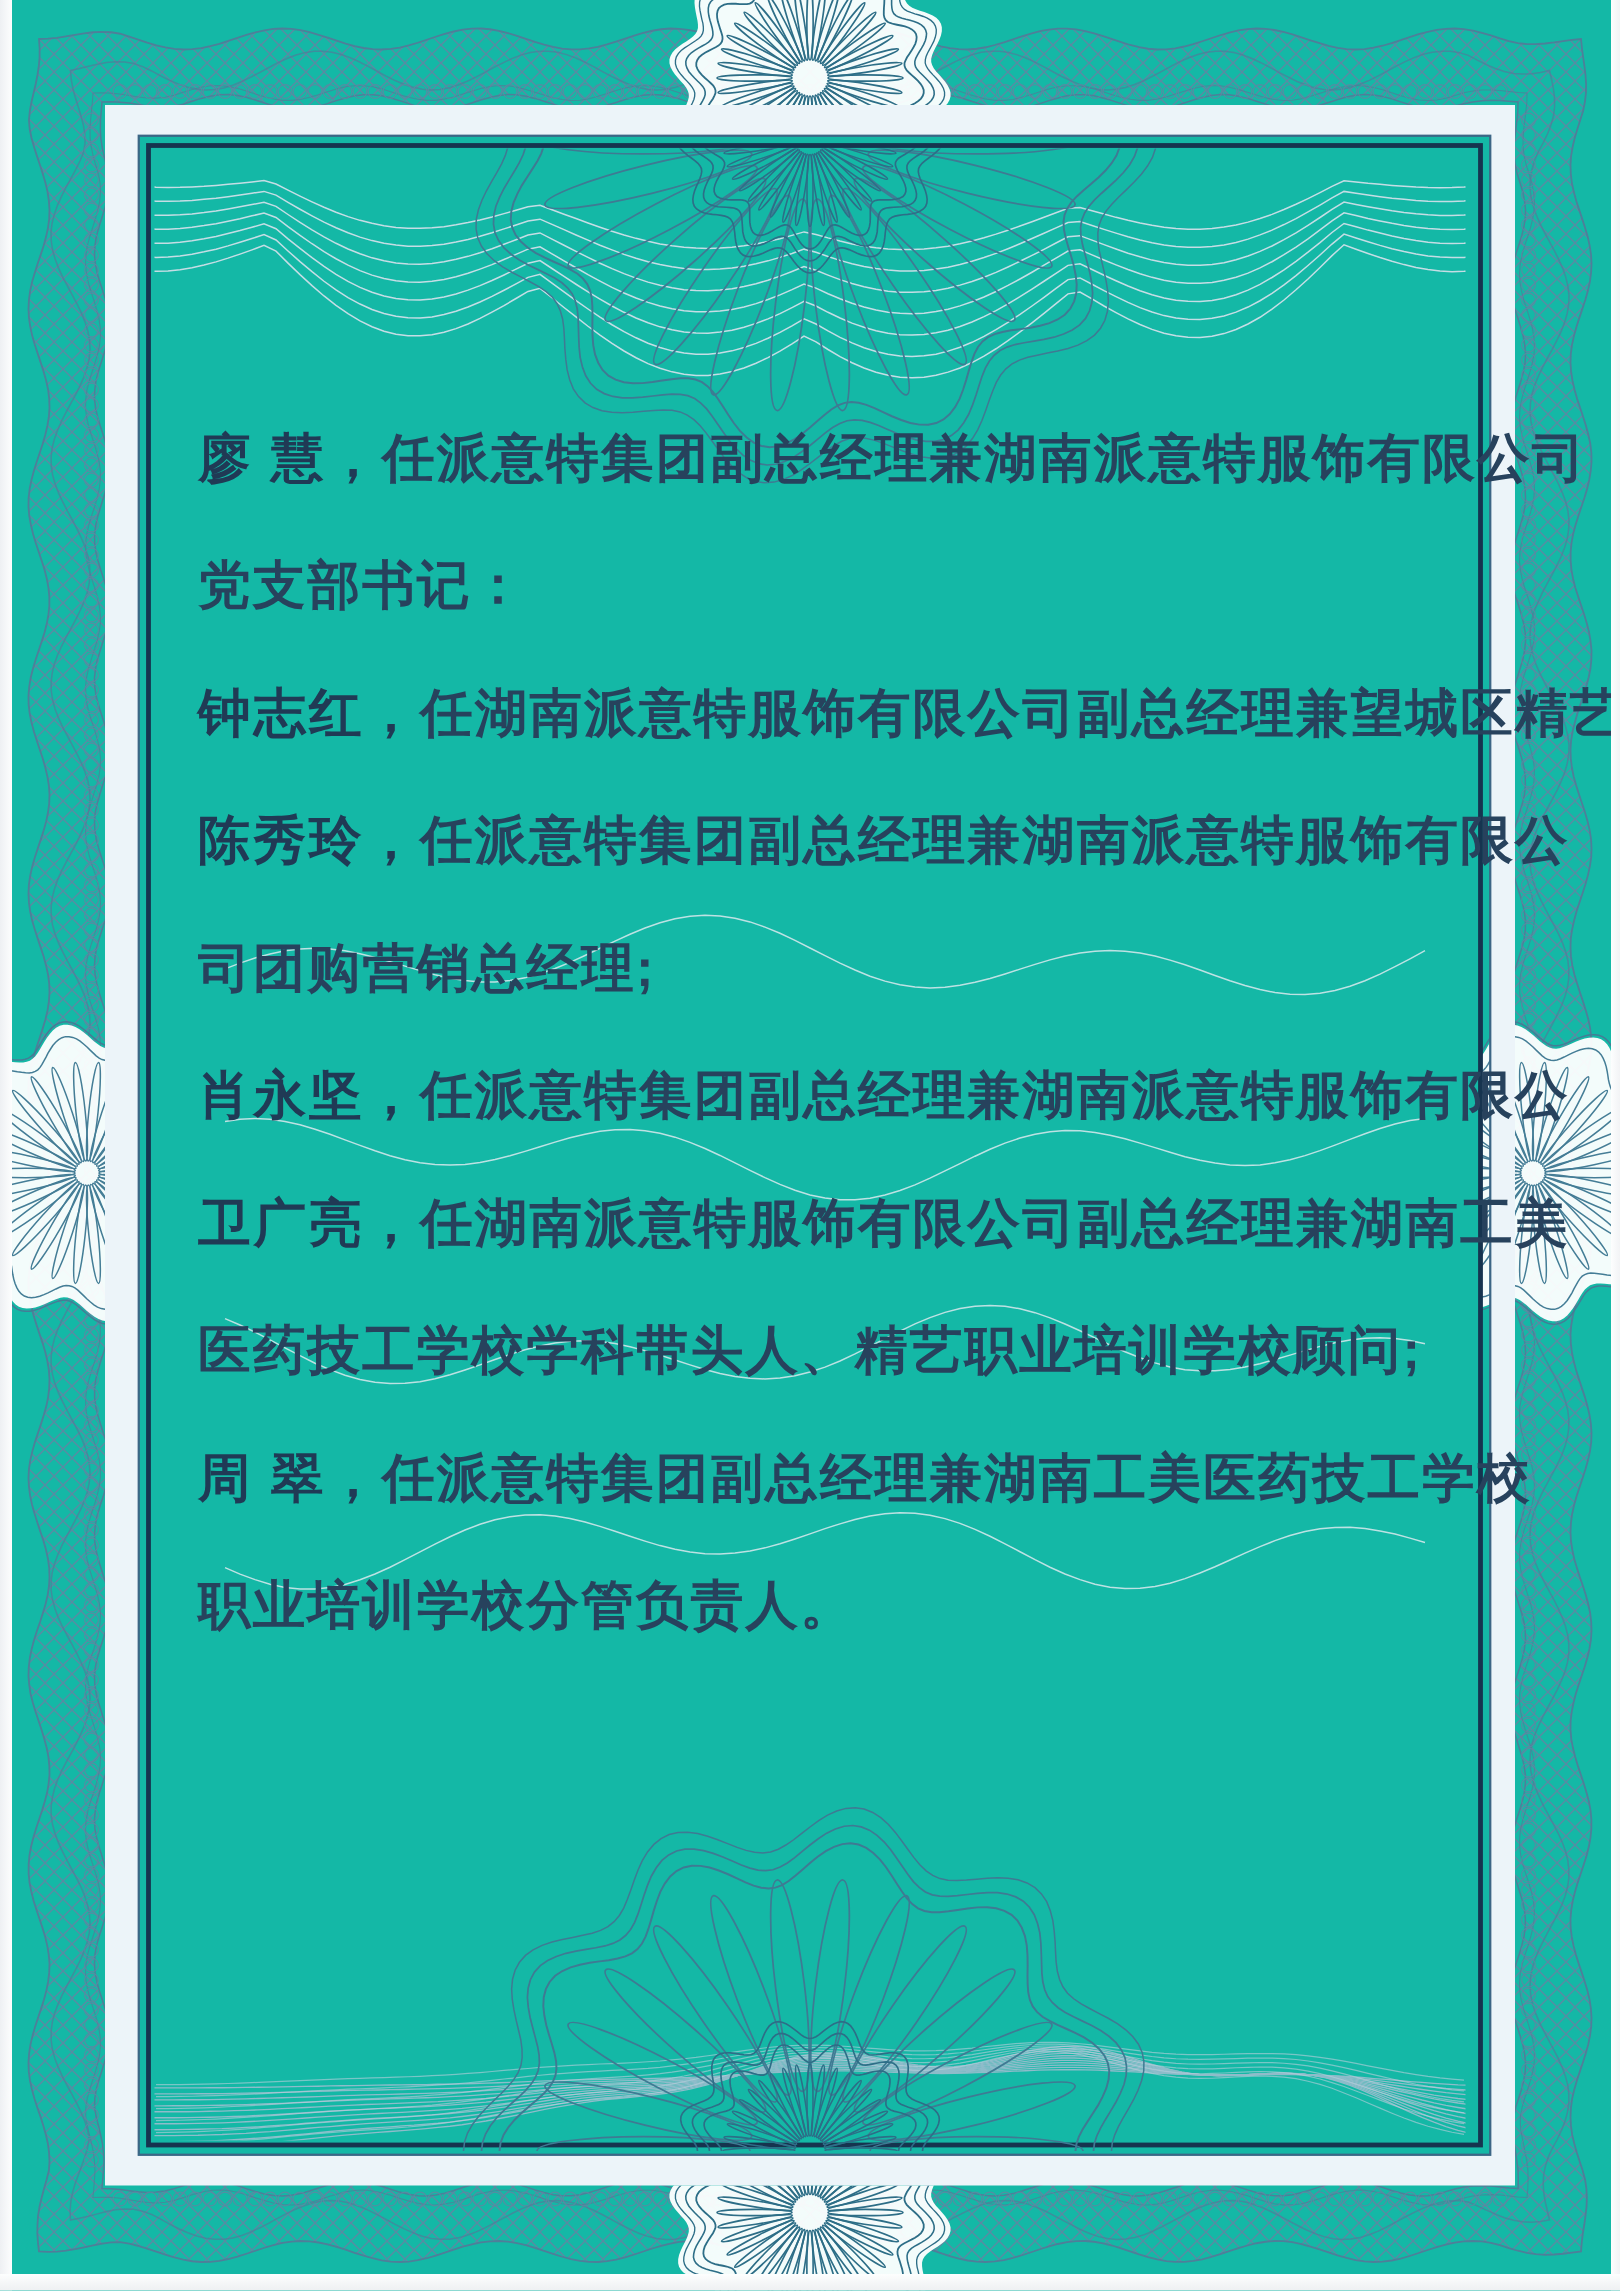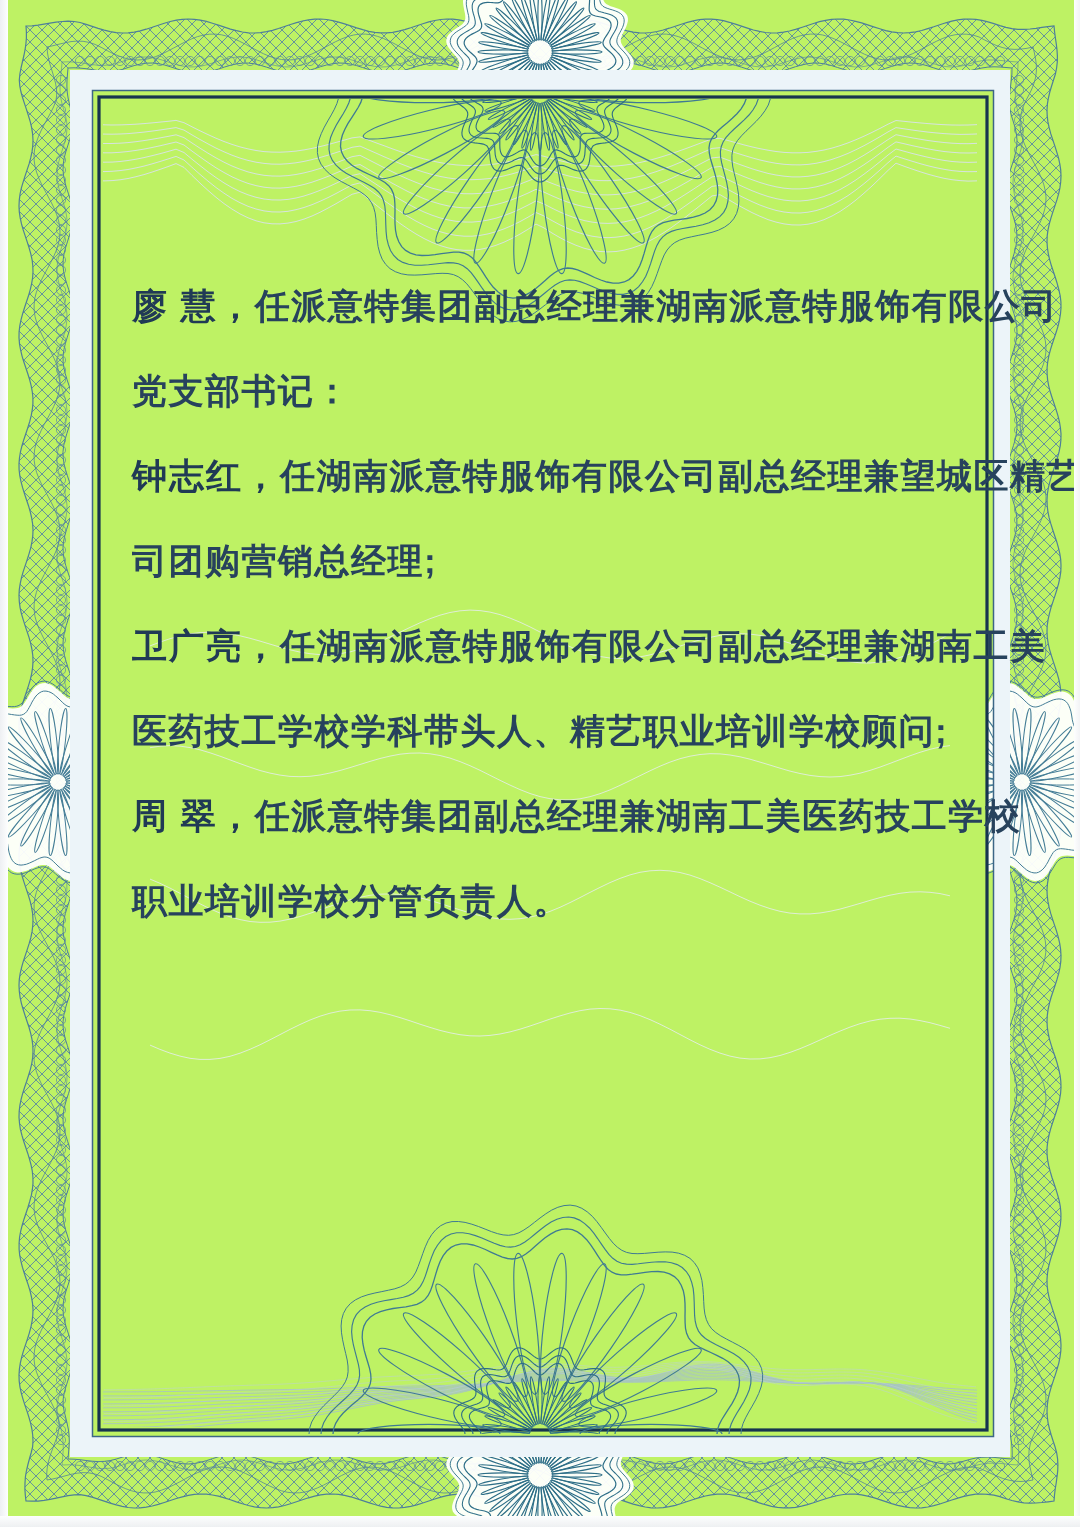--- a/index.html
+++ b/index.html
@@ -1,21 +1,21 @@
 <!DOCTYPE html>
 <html><head>
 <meta charset="utf-8">
 <style>
   html,body{margin:0;padding:0;}
   body{
     width:1080px;height:1527px;position:relative;overflow:hidden;
     background:#fdfdfe;
     font-family:"Liberation Sans","DejaVu Sans",sans-serif;
   }
-  #page{position:absolute;inset:0;background:#bef264;padding-left:28px;}
+  #page{position:absolute;inset:0;background:#14b8a6;padding-left:28px;}
   #deco{position:absolute;left:0;top:0;z-index:1;}
   
   .gutter{position:absolute;z-index:4;pointer-events:none;}
   #gutter-left{left:0;top:0;width:8px;height:100%;background:linear-gradient(90deg,#eef0f3,#fdfefe);}
   #gutter-right{right:0;top:0;width:6px;height:100%;background:linear-gradient(270deg,#f2f3f5,#fdfefe);}
   #gutter-bottom{left:0;bottom:0;width:100%;height:11px;background:linear-gradient(0deg,#eef0f2,#fdfefe);}
   
   #textblock{
     position:absolute;left:132px;top:263px;width:860px;z-index:3;
   }
@@ -873,21 +873,23 @@
         <path d="M599.0,1434.0L599.3,1435.6L600.3,1437.2L601.7,1438.9L603.5,1440.7L605.4,1442.6L607.3,1444.7L608.9,1446.8L610.1,1448.9L610.6,1451.0L610.5,1452.9L609.7,1454.6L608.2,1456.1L606.1,1457.4L603.6,1458.4L601.0,1459.3L598.3,1460.0L595.9,1460.6L593.8,1461.4L592.2,1462.3L591.1,1463.5L590.6,1465.0L590.6,1466.9L591.0,1469.1L591.6,1471.5L592.4,1474.2L593.0,1476.9L593.3,1479.5L593.3,1482.0L592.7,1484.0L591.6,1485.6L590.0,1486.7L588.0,1487.3L585.5,1487.3L582.9,1487.0L580.2,1486.4L577.5,1485.6L575.1,1485.0L572.9,1484.6L571.0,1484.6L569.5,1485.1L568.3,1486.2L567.4,1487.8L566.6,1489.9L566.0,1492.3L565.3,1495.0L564.4,1497.6L563.4,1500.1L562.1,1502.2L560.6,1503.7L558.9,1504.5L557.0,1504.6L554.9,1504.1L552.8,1502.9L550.7,1501.3L548.6,1499.4L546.7,1497.5L544.9,1495.7L543.2,1494.3L541.6,1493.3L540.0,1493.0L538.4,1493.3L536.8,1494.3L535.1,1495.7L533.3,1497.5L531.4,1499.4L529.3,1501.3L527.2,1502.9L525.1,1504.1L523.0,1504.6L521.1,1504.5L519.4,1503.7L517.9,1502.2L516.6,1500.1L515.6,1497.6L514.7,1495.0L514.0,1492.3L513.4,1489.9L512.6,1487.8L511.7,1486.2L510.5,1485.1L509.0,1484.6L507.1,1484.6L504.9,1485.0L502.5,1485.6L499.8,1486.4L497.1,1487.0L494.5,1487.3L492.0,1487.3L490.0,1486.7L488.4,1485.6L487.3,1484.0L486.7,1482.0L486.7,1479.5L487.0,1476.9L487.6,1474.2L488.4,1471.5L489.0,1469.1L489.4,1466.9L489.4,1465.0L488.9,1463.5L487.8,1462.3L486.2,1461.4L484.1,1460.6L481.7,1460.0L479.0,1459.3L476.4,1458.4L473.9,1457.4L471.8,1456.1L470.3,1454.6L469.5,1452.9L469.4,1451.0L469.9,1448.9L471.1,1446.8L472.7,1444.7L474.6,1442.6L476.5,1440.7L478.3,1438.9L479.7,1437.2L480.7,1435.6L481.0,1434.0L480.7,1432.4L479.7,1430.8L478.3,1429.1L476.5,1427.3L474.6,1425.4L472.7,1423.3L471.1,1421.2L469.9,1419.1L469.4,1417.0L469.5,1415.1L470.3,1413.4L471.8,1411.9L473.9,1410.6L476.4,1409.6L479.0,1408.7L481.7,1408.0L484.1,1407.4L486.2,1406.6L487.8,1405.7L488.9,1404.5L489.4,1403.0L489.4,1401.1L489.0,1398.9L488.4,1396.5L487.6,1393.8L487.0,1391.1L486.7,1388.5L486.7,1386.0L487.3,1384.0L488.4,1382.4L490.0,1381.3L492.0,1380.7L494.5,1380.7L497.1,1381.0L499.8,1381.6L502.5,1382.4L504.9,1383.0L507.1,1383.4L509.0,1383.4L510.5,1382.9L511.7,1381.8L512.6,1380.2L513.4,1378.1L514.0,1375.7L514.7,1373.0L515.6,1370.4L516.6,1367.9L517.9,1365.8L519.4,1364.3L521.1,1363.5L523.0,1363.4L525.1,1363.9L527.2,1365.1L529.3,1366.7L531.4,1368.6L533.3,1370.5L535.1,1372.3L536.8,1373.7L538.4,1374.7L540.0,1375.0L541.6,1374.7L543.2,1373.7L544.9,1372.3L546.7,1370.5L548.6,1368.6L550.7,1366.7L552.8,1365.1L554.9,1363.9L557.0,1363.4L558.9,1363.5L560.6,1364.3L562.1,1365.8L563.4,1367.9L564.4,1370.4L565.3,1373.0L566.0,1375.7L566.6,1378.1L567.4,1380.2L568.3,1381.8L569.5,1382.9L571.0,1383.4L572.9,1383.4L575.1,1383.0L577.5,1382.4L580.2,1381.6L582.9,1381.0L585.5,1380.7L588.0,1380.7L590.0,1381.3L591.6,1382.4L592.7,1384.0L593.3,1386.0L593.3,1388.5L593.0,1391.1L592.4,1393.8L591.6,1396.5L591.0,1398.9L590.6,1401.1L590.6,1403.0L591.1,1404.5L592.2,1405.7L593.8,1406.6L595.9,1407.4L598.3,1408.0L601.0,1408.7L603.6,1409.6L606.1,1410.6L608.2,1411.9L609.7,1413.4L610.5,1415.1L610.6,1417.0L610.1,1419.1L608.9,1421.2L607.3,1423.3L605.4,1425.4L603.5,1427.3L601.7,1429.1L600.3,1430.8L599.3,1432.4L599.0,1434.0Z" fill="none" stroke="#2d6e87" stroke-width="1.1"></path>
         <path d="M607.0,1434.0L607.3,1435.8L608.2,1437.6L609.7,1439.5L611.4,1441.5L613.4,1443.7L615.2,1445.9L616.8,1448.2L617.9,1450.6L618.4,1452.8L618.2,1455.0L617.3,1456.9L615.8,1458.6L613.6,1460.1L611.1,1461.3L608.4,1462.3L605.6,1463.2L603.1,1464.1L600.9,1465.0L599.2,1466.1L598.0,1467.5L597.4,1469.2L597.3,1471.2L597.6,1473.6L598.1,1476.2L598.7,1479.0L599.2,1481.9L599.4,1484.7L599.2,1487.3L598.5,1489.5L597.3,1491.3L595.5,1492.5L593.3,1493.2L590.7,1493.4L587.9,1493.2L585.0,1492.7L582.2,1492.1L579.6,1491.6L577.2,1491.3L575.2,1491.4L573.5,1492.0L572.1,1493.2L571.0,1494.9L570.1,1497.1L569.2,1499.6L568.3,1502.4L567.3,1505.1L566.1,1507.6L564.6,1509.8L562.9,1511.3L561.0,1512.2L558.8,1512.4L556.6,1511.9L554.2,1510.8L551.9,1509.2L549.7,1507.4L547.5,1505.4L545.5,1503.7L543.6,1502.2L541.8,1501.3L540.0,1501.0L538.2,1501.3L536.4,1502.2L534.5,1503.7L532.5,1505.4L530.3,1507.4L528.1,1509.2L525.8,1510.8L523.4,1511.9L521.2,1512.4L519.0,1512.2L517.1,1511.3L515.4,1509.8L513.9,1507.6L512.7,1505.1L511.7,1502.4L510.8,1499.6L509.9,1497.1L509.0,1494.9L507.9,1493.2L506.5,1492.0L504.8,1491.4L502.8,1491.3L500.4,1491.6L497.8,1492.1L495.0,1492.7L492.1,1493.2L489.3,1493.4L486.7,1493.2L484.5,1492.5L482.7,1491.3L481.5,1489.5L480.8,1487.3L480.6,1484.7L480.8,1481.9L481.3,1479.0L481.9,1476.2L482.4,1473.6L482.7,1471.2L482.6,1469.2L482.0,1467.5L480.8,1466.1L479.1,1465.0L476.9,1464.1L474.4,1463.2L471.6,1462.3L468.9,1461.3L466.4,1460.1L464.2,1458.6L462.7,1456.9L461.8,1455.0L461.6,1452.8L462.1,1450.6L463.2,1448.2L464.8,1445.9L466.6,1443.7L468.6,1441.5L470.3,1439.5L471.8,1437.6L472.7,1435.8L473.0,1434.0L472.7,1432.2L471.8,1430.4L470.3,1428.5L468.6,1426.5L466.6,1424.3L464.8,1422.1L463.2,1419.8L462.1,1417.4L461.6,1415.2L461.8,1413.0L462.7,1411.1L464.2,1409.4L466.4,1407.9L468.9,1406.7L471.6,1405.7L474.4,1404.8L476.9,1403.9L479.1,1403.0L480.8,1401.9L482.0,1400.5L482.6,1398.8L482.7,1396.8L482.4,1394.4L481.9,1391.8L481.3,1389.0L480.8,1386.1L480.6,1383.3L480.8,1380.7L481.5,1378.5L482.7,1376.7L484.5,1375.5L486.7,1374.8L489.3,1374.6L492.1,1374.8L495.0,1375.3L497.8,1375.9L500.4,1376.4L502.8,1376.7L504.8,1376.6L506.5,1376.0L507.9,1374.8L509.0,1373.1L509.9,1370.9L510.8,1368.4L511.7,1365.6L512.7,1362.9L513.9,1360.4L515.4,1358.2L517.1,1356.7L519.0,1355.8L521.2,1355.6L523.4,1356.1L525.8,1357.2L528.1,1358.8L530.3,1360.6L532.5,1362.6L534.5,1364.3L536.4,1365.8L538.2,1366.7L540.0,1367.0L541.8,1366.7L543.6,1365.8L545.5,1364.3L547.5,1362.6L549.7,1360.6L551.9,1358.8L554.2,1357.2L556.6,1356.1L558.8,1355.6L561.0,1355.8L562.9,1356.7L564.6,1358.2L566.1,1360.4L567.3,1362.9L568.3,1365.6L569.2,1368.4L570.1,1370.9L571.0,1373.1L572.1,1374.8L573.5,1376.0L575.2,1376.6L577.2,1376.7L579.6,1376.4L582.2,1375.9L585.0,1375.3L587.9,1374.8L590.7,1374.6L593.3,1374.8L595.5,1375.5L597.3,1376.7L598.5,1378.5L599.2,1380.7L599.4,1383.3L599.2,1386.1L598.7,1389.0L598.1,1391.8L597.6,1394.4L597.3,1396.8L597.4,1398.8L598.0,1400.5L599.2,1401.9L600.9,1403.0L603.1,1403.9L605.6,1404.8L608.4,1405.7L611.1,1406.7L613.6,1407.9L615.8,1409.4L617.3,1411.1L618.2,1413.0L618.4,1415.2L617.9,1417.4L616.8,1419.8L615.2,1422.1L613.4,1424.3L611.4,1426.5L609.7,1428.5L608.2,1430.4L607.3,1432.2L607.0,1434.0Z" fill="none" stroke="#2d6e87" stroke-width="1.1"></path>
         <path d="M615.0,1434.0L615.3,1436.0L616.2,1438.0L617.6,1440.1L619.4,1442.3L621.3,1444.7L623.1,1447.2L624.7,1449.7L625.7,1452.2L626.2,1454.7L626.0,1457.0L625.0,1459.2L623.4,1461.1L621.2,1462.7L618.6,1464.2L615.8,1465.4L612.9,1466.5L610.3,1467.5L608.0,1468.7L606.2,1470.0L605.0,1471.5L604.2,1473.4L604.0,1475.6L604.2,1478.1L604.6,1480.9L605.1,1483.9L605.4,1487.0L605.5,1489.9L605.1,1492.7L604.3,1495.0L602.9,1496.9L601.0,1498.3L598.7,1499.1L595.9,1499.5L593.0,1499.4L589.9,1499.1L586.9,1498.6L584.1,1498.2L581.6,1498.0L579.4,1498.2L577.5,1499.0L576.0,1500.2L574.7,1502.0L573.5,1504.3L572.5,1506.9L571.4,1509.8L570.2,1512.6L568.7,1515.2L567.1,1517.4L565.2,1519.0L563.0,1520.0L560.7,1520.2L558.2,1519.7L555.7,1518.7L553.2,1517.1L550.7,1515.3L548.3,1513.4L546.1,1511.6L544.0,1510.2L542.0,1509.3L540.0,1509.0L538.0,1509.3L536.0,1510.2L533.9,1511.6L531.7,1513.4L529.3,1515.3L526.8,1517.1L524.3,1518.7L521.8,1519.7L519.3,1520.2L517.0,1520.0L514.8,1519.0L512.9,1517.4L511.3,1515.2L509.8,1512.6L508.6,1509.8L507.5,1506.9L506.5,1504.3L505.3,1502.0L504.0,1500.2L502.5,1499.0L500.6,1498.2L498.4,1498.0L495.9,1498.2L493.1,1498.6L490.1,1499.1L487.0,1499.4L484.1,1499.5L481.3,1499.1L479.0,1498.3L477.1,1496.9L475.7,1495.0L474.9,1492.7L474.5,1489.9L474.6,1487.0L474.9,1483.9L475.4,1480.9L475.8,1478.1L476.0,1475.6L475.8,1473.4L475.0,1471.5L473.8,1470.0L472.0,1468.7L469.7,1467.5L467.1,1466.5L464.2,1465.4L461.4,1464.2L458.8,1462.7L456.6,1461.1L455.0,1459.2L454.0,1457.0L453.8,1454.7L454.3,1452.2L455.3,1449.7L456.9,1447.2L458.7,1444.7L460.6,1442.3L462.4,1440.1L463.8,1438.0L464.7,1436.0L465.0,1434.0L464.7,1432.0L463.8,1430.0L462.4,1427.9L460.6,1425.7L458.7,1423.3L456.9,1420.8L455.3,1418.3L454.3,1415.8L453.8,1413.3L454.0,1411.0L455.0,1408.8L456.6,1406.9L458.8,1405.3L461.4,1403.8L464.2,1402.6L467.1,1401.5L469.7,1400.5L472.0,1399.3L473.8,1398.0L475.0,1396.5L475.8,1394.6L476.0,1392.4L475.8,1389.9L475.4,1387.1L474.9,1384.1L474.6,1381.0L474.5,1378.1L474.9,1375.3L475.7,1373.0L477.1,1371.1L479.0,1369.7L481.3,1368.9L484.1,1368.5L487.0,1368.6L490.1,1368.9L493.1,1369.4L495.9,1369.8L498.4,1370.0L500.6,1369.8L502.5,1369.0L504.0,1367.8L505.3,1366.0L506.5,1363.7L507.5,1361.1L508.6,1358.2L509.8,1355.4L511.3,1352.8L512.9,1350.6L514.8,1349.0L517.0,1348.0L519.3,1347.8L521.8,1348.3L524.3,1349.3L526.8,1350.9L529.3,1352.7L531.7,1354.6L533.9,1356.4L536.0,1357.8L538.0,1358.7L540.0,1359.0L542.0,1358.7L544.0,1357.8L546.1,1356.4L548.3,1354.6L550.7,1352.7L553.2,1350.9L555.7,1349.3L558.2,1348.3L560.7,1347.8L563.0,1348.0L565.2,1349.0L567.1,1350.6L568.7,1352.8L570.2,1355.4L571.4,1358.2L572.5,1361.1L573.5,1363.7L574.7,1366.0L576.0,1367.8L577.5,1369.0L579.4,1369.8L581.6,1370.0L584.1,1369.8L586.9,1369.4L589.9,1368.9L593.0,1368.6L595.9,1368.5L598.7,1368.9L601.0,1369.7L602.9,1371.1L604.3,1373.0L605.1,1375.3L605.5,1378.1L605.4,1381.0L605.1,1384.1L604.6,1387.1L604.2,1389.9L604.0,1392.4L604.2,1394.6L605.0,1396.5L606.2,1398.0L608.0,1399.3L610.3,1400.5L612.9,1401.5L615.8,1402.6L618.6,1403.8L621.2,1405.3L623.4,1406.9L625.0,1408.8L626.0,1411.0L626.2,1413.3L625.7,1415.8L624.7,1418.3L623.1,1420.8L621.3,1423.3L619.4,1425.7L617.6,1427.9L616.2,1430.0L615.3,1432.0L615.0,1434.0Z" fill="none" stroke="#2d6e87" stroke-width="1.1"></path>
       </g>
     </svg>
 
   <div id="textblock">
       <div class="tline"><span class="pname">廖 慧，</span><span>任派意特集团副总经理兼湖南派意特服饰有限公司</span></div>
       <div class="tline"><span>党支部书记：</span></div>
       <div class="tline"><span class="pname">钟志红，</span><span>任湖南派意特服饰有限公司副总经理兼望城区精艺</span></div>
+      <div class="tline"><span class="pname">陈秀玲，</span><span>任派意特集团副总经理兼湖南派意特服饰有限公</span></div>
       <div class="tline"><span>司团购营销总经理;</span></div>
+      <div class="tline"><span class="pname">肖永坚，</span><span>任派意特集团副总经理兼湖南派意特服饰有限公</span></div>
       <div class="tline"><span class="pname">卫广亮，</span><span>任湖南派意特服饰有限公司副总经理兼湖南工美</span></div>
       <div class="tline"><span>医药技工学校学科带头人、精艺职业培训学校顾问;</span></div>
       <div class="tline"><span class="pname">周 翠，</span><span>任派意特集团副总经理兼湖南工美医药技工学校</span></div>
       <div class="tline"><span>职业培训学校分管负责人。</span></div>
     </div>
 
   <div class="gutter" id="gutter-left"></div>
   <div class="gutter" id="gutter-right"></div>
   <div class="gutter" id="gutter-bottom"></div>
 </div>

